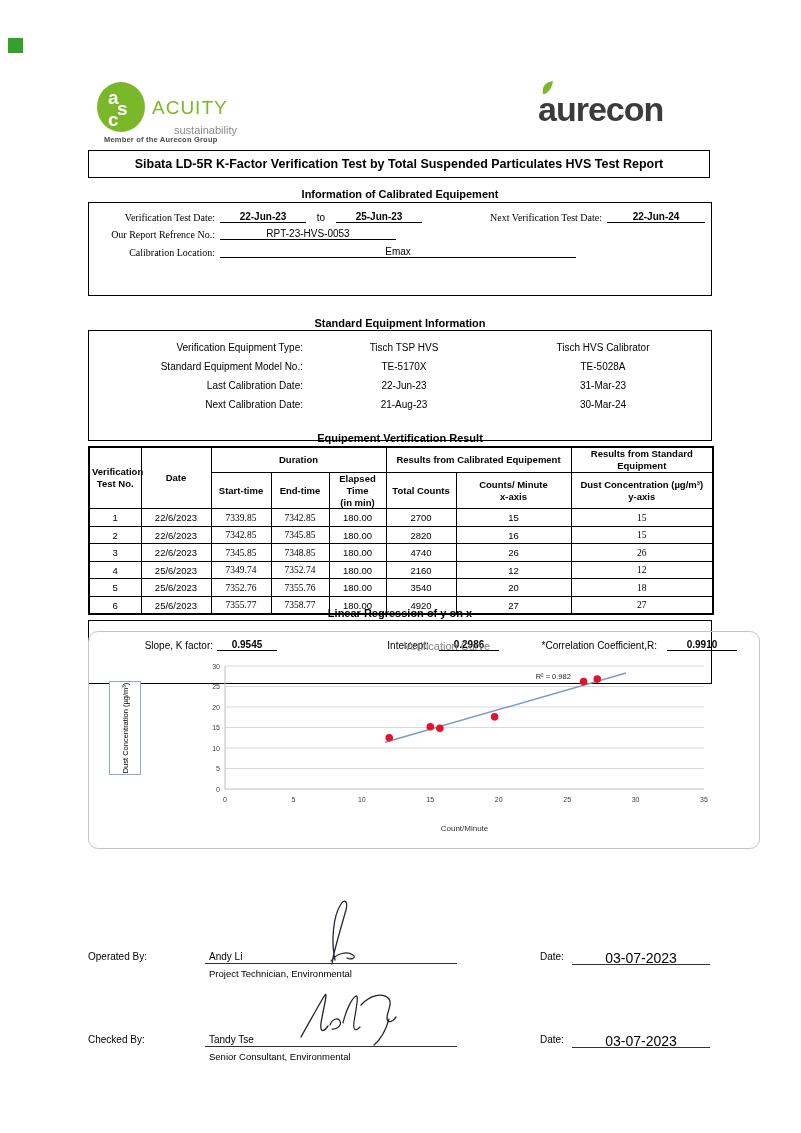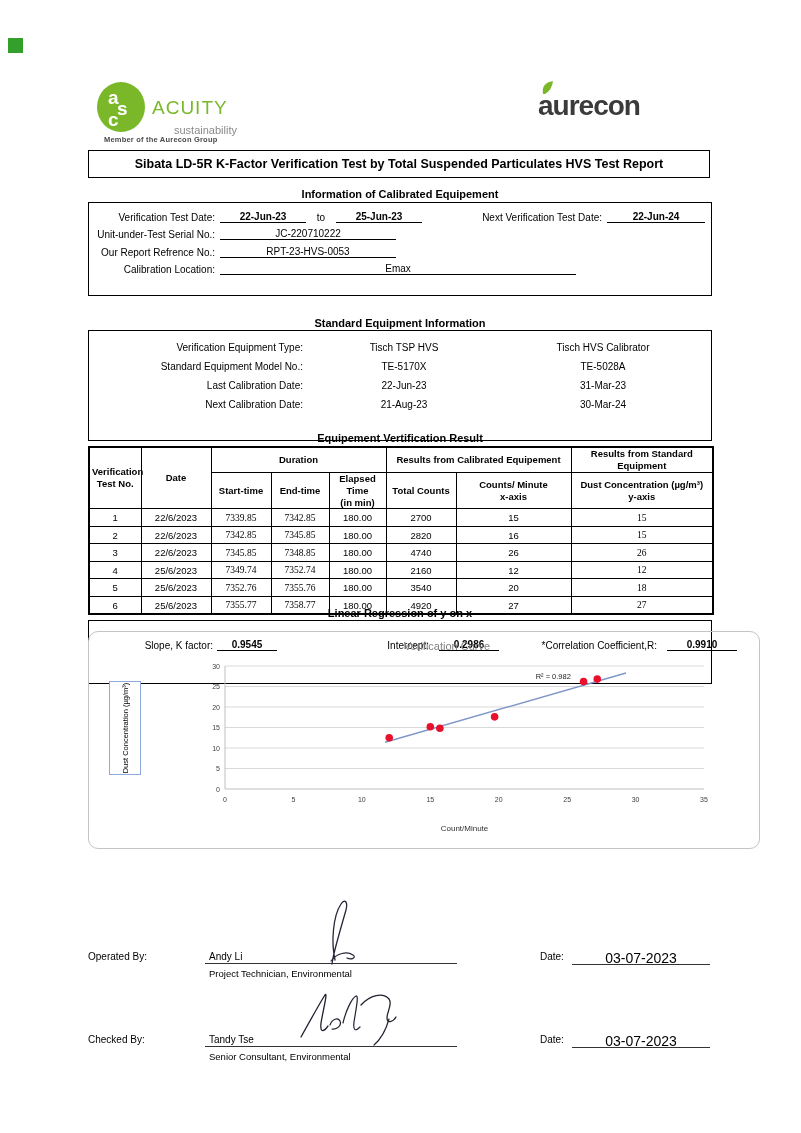--- a/index.html
+++ b/index.html
@@ -9,32 +9,32 @@
   
   .corner-mark{left:8px;top:38px;width:15px;height:15px;}
 
   
   .acuity{left:96px;top:80px;width:170px;height:66px;}
   .acuity-circle{position:absolute;left:0;top:2px;}
   .acuity-name{position:absolute;left:56px;top:17px;font-size:19px;font-weight:normal;letter-spacing:1px;}
   .acuity-sub{position:absolute;left:78px;top:44px;font-size:11px;color:#8a8a8a;}
   .acuity-member{position:absolute;left:8px;top:55px;font-size:7.5px;font-weight:bold;color:#4a4a4a;letter-spacing:.2px;}
   .aurecon{left:530px;top:86px;width:170px;height:52px;}
-  .aurecon-word{position:absolute;left:8px;top:4px;font-size:28px;font-weight:bold;color:#3b3b3c;letter-spacing:-1px;}
+  .aurecon-word{position:absolute;left:8px;top:4px;font-size:34px;font-weight:bold;color:#3b3b3c;letter-spacing:-1px;}
   .aurecon-leaf{position:absolute;left:10px;top:-6px;}
 
   
   .title-box{left:88px;top:150px;width:620px;border:1.5px solid #000;text-align:center;font-weight:bold;font-size:12.5px;line-height:26px;}
 
   .sec-head{left:88px;width:624px;text-align:center;font-weight:bold;font-size:11px;}
 
   
   .info-box{left:88px;top:202px;width:614px;height:88px;border:1.8px solid #000;padding:2px 4px;}
   .irow{display:flex;align-items:flex-end;height:17.5px;font-size:10px;}
-  .ilabel{text-align:right;padding-right:5px;white-space:nowrap;}
+  .ilabel{text-align:right;padding-right:5px;white-space:nowrap;font-family:Liberation Serif, serif;}
   .w122{width:122px;flex:none;}
   .w158{width:158px;flex:none;}
   .ival{text-align:center;}
   .u{border-bottom:1px solid #000;}
   .bold{font-weight:bold;}
   .spacer22{width:22px;flex:none;}
   .flex1{flex:1;margin-right:2px;}
   .vw86{width:86px;flex:none;}
   .vw176{width:176px;flex:none;}
   .vw356{width:356px;flex:none;}
@@ -115,24 +115,20 @@
     <div class="irow">
       <span class="ilabel w122">Verification Test Date:</span>
       <span class="ival u bold vw86">22-Jun-23</span>
       <span class="to">to</span>
       <span class="ival u bold vw86">25-Jun-23</span>
       <span class="spacer22"></span>
       <span class="ilabel w158">Next Verification Test Date:</span>
       <span class="ival u bold flex1">22-Jun-24</span>
     </div>
     <div id="info-rows">
-        <div class="irow">
-          <span class="ilabel w122">Unit-under-Test Serial No.:</span>
-          <span class="ival u vw176">JC-220710222</span>
-        </div>
         <div class="irow">
           <span class="ilabel w122">Our Report Refrence No.:</span>
           <span class="ival u vw176">RPT-23-HVS-0053</span>
         </div>
         <div class="irow">
           <span class="ilabel w122">Calibration Location:</span>
           <span class="ival u vw356">Emax</span>
         </div>
       </div>
   </div>

